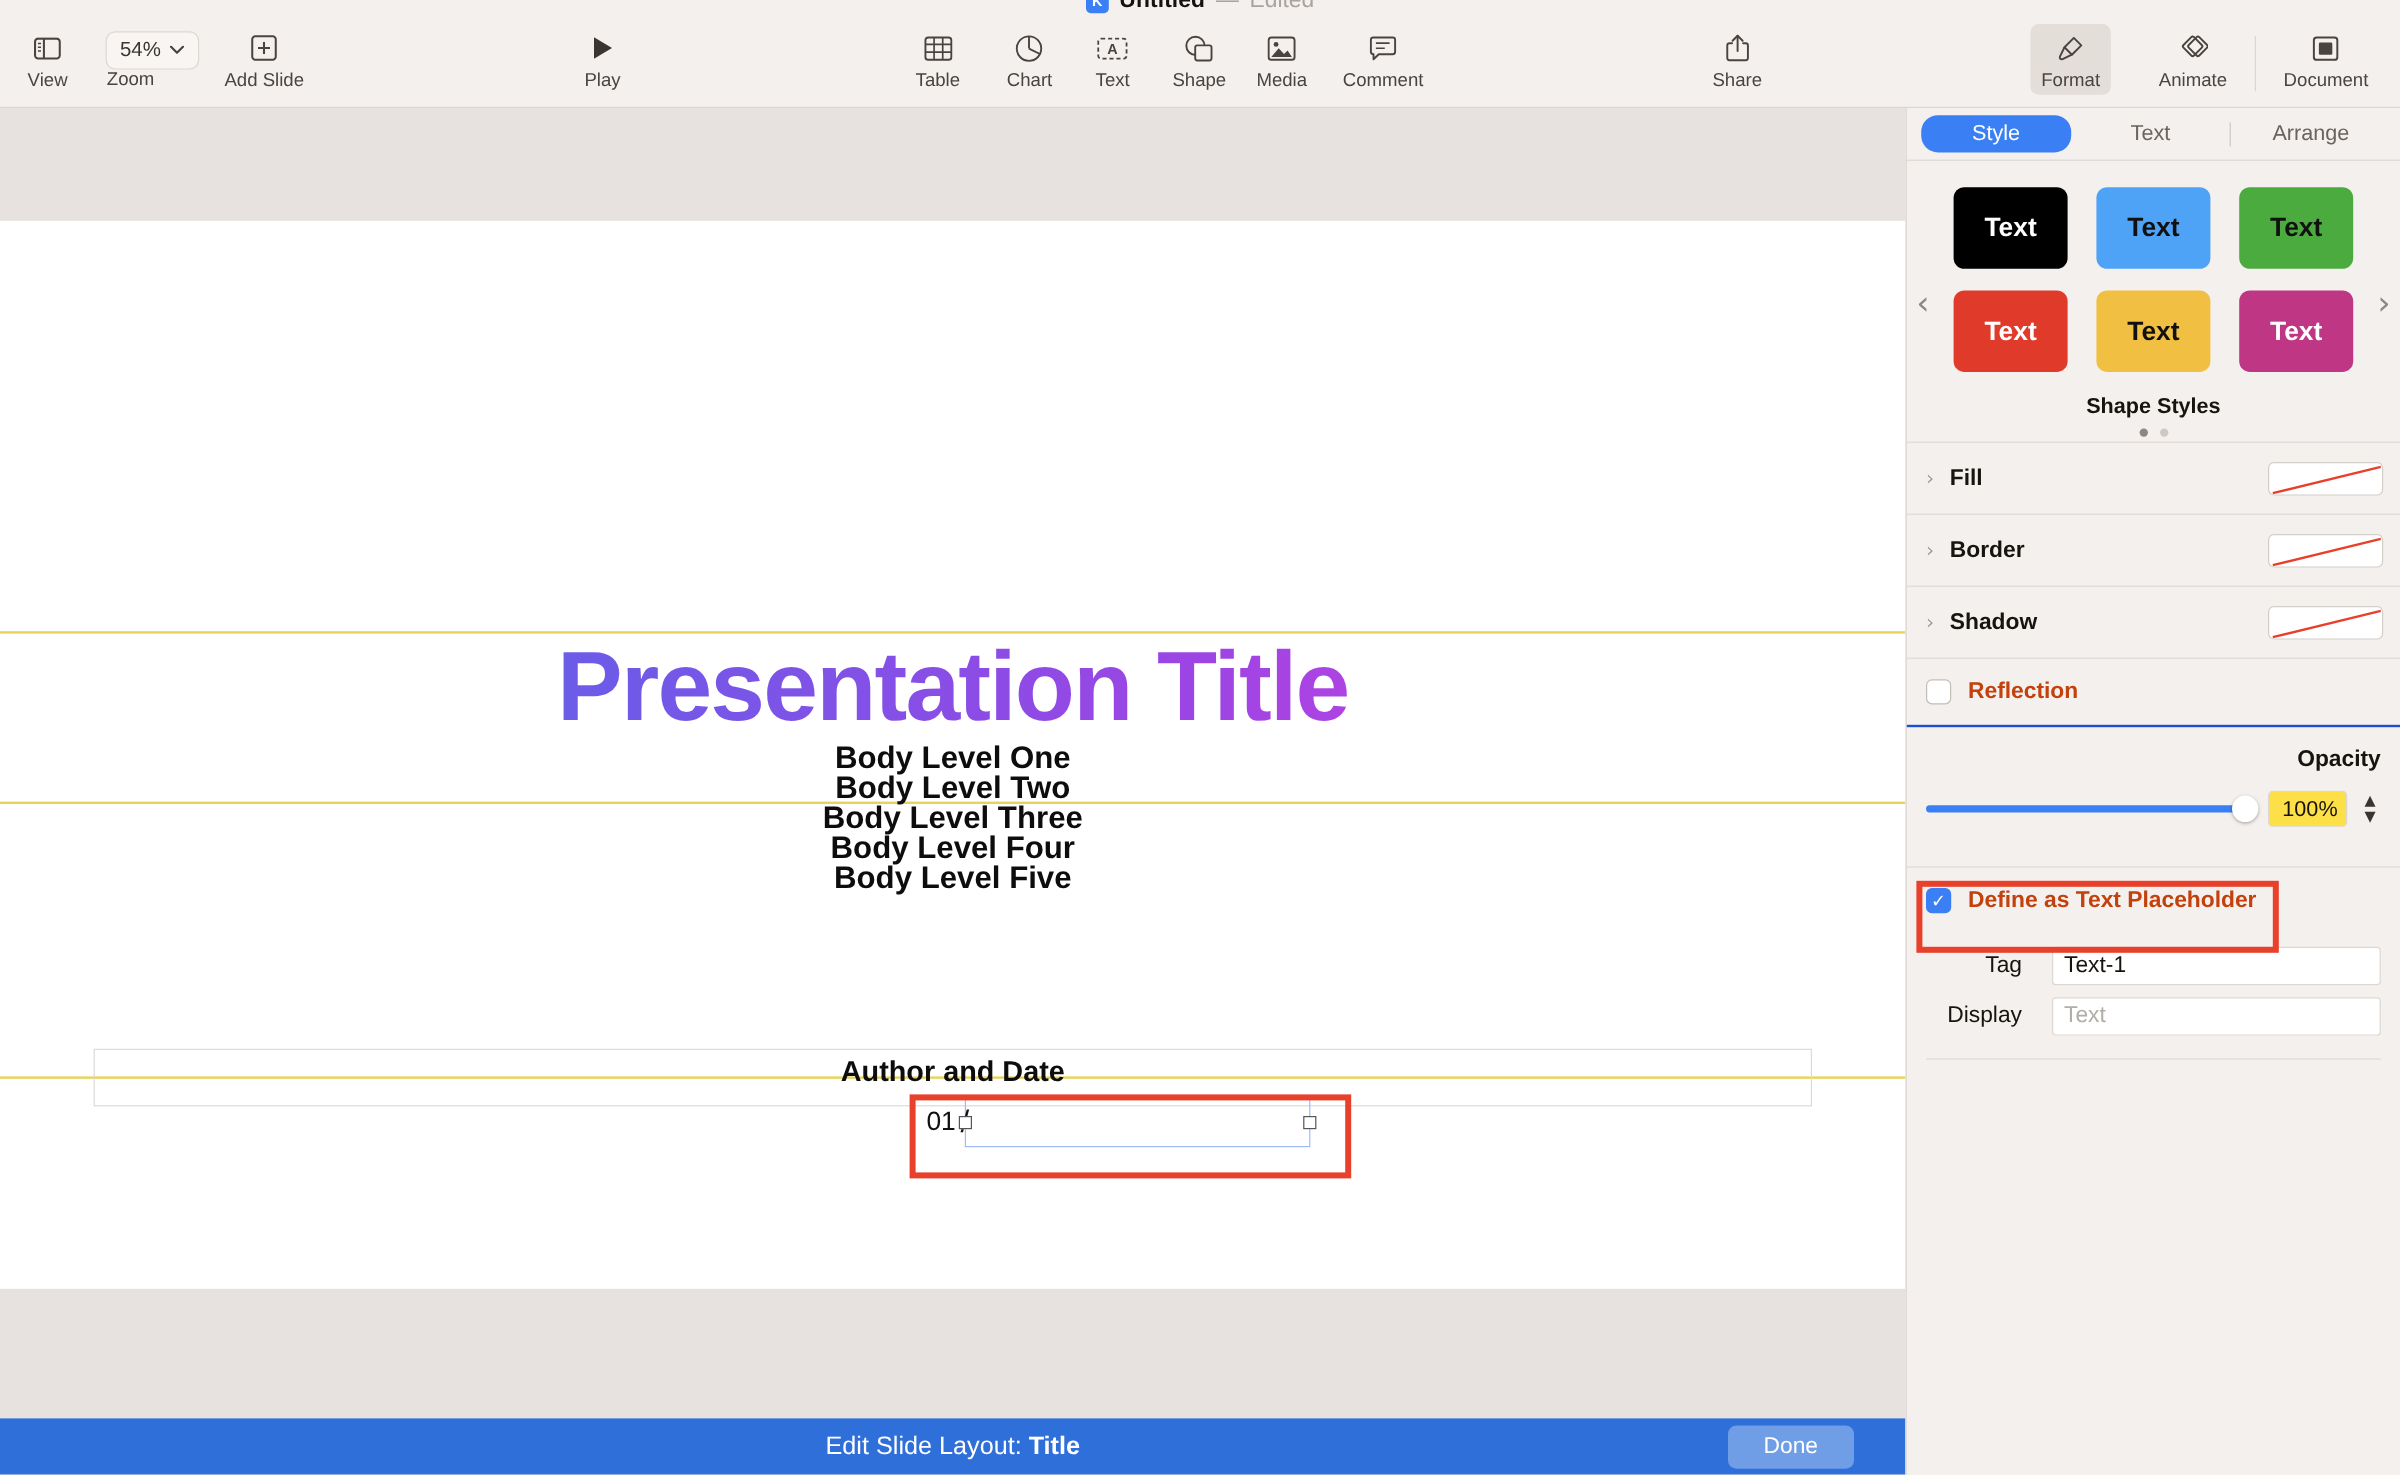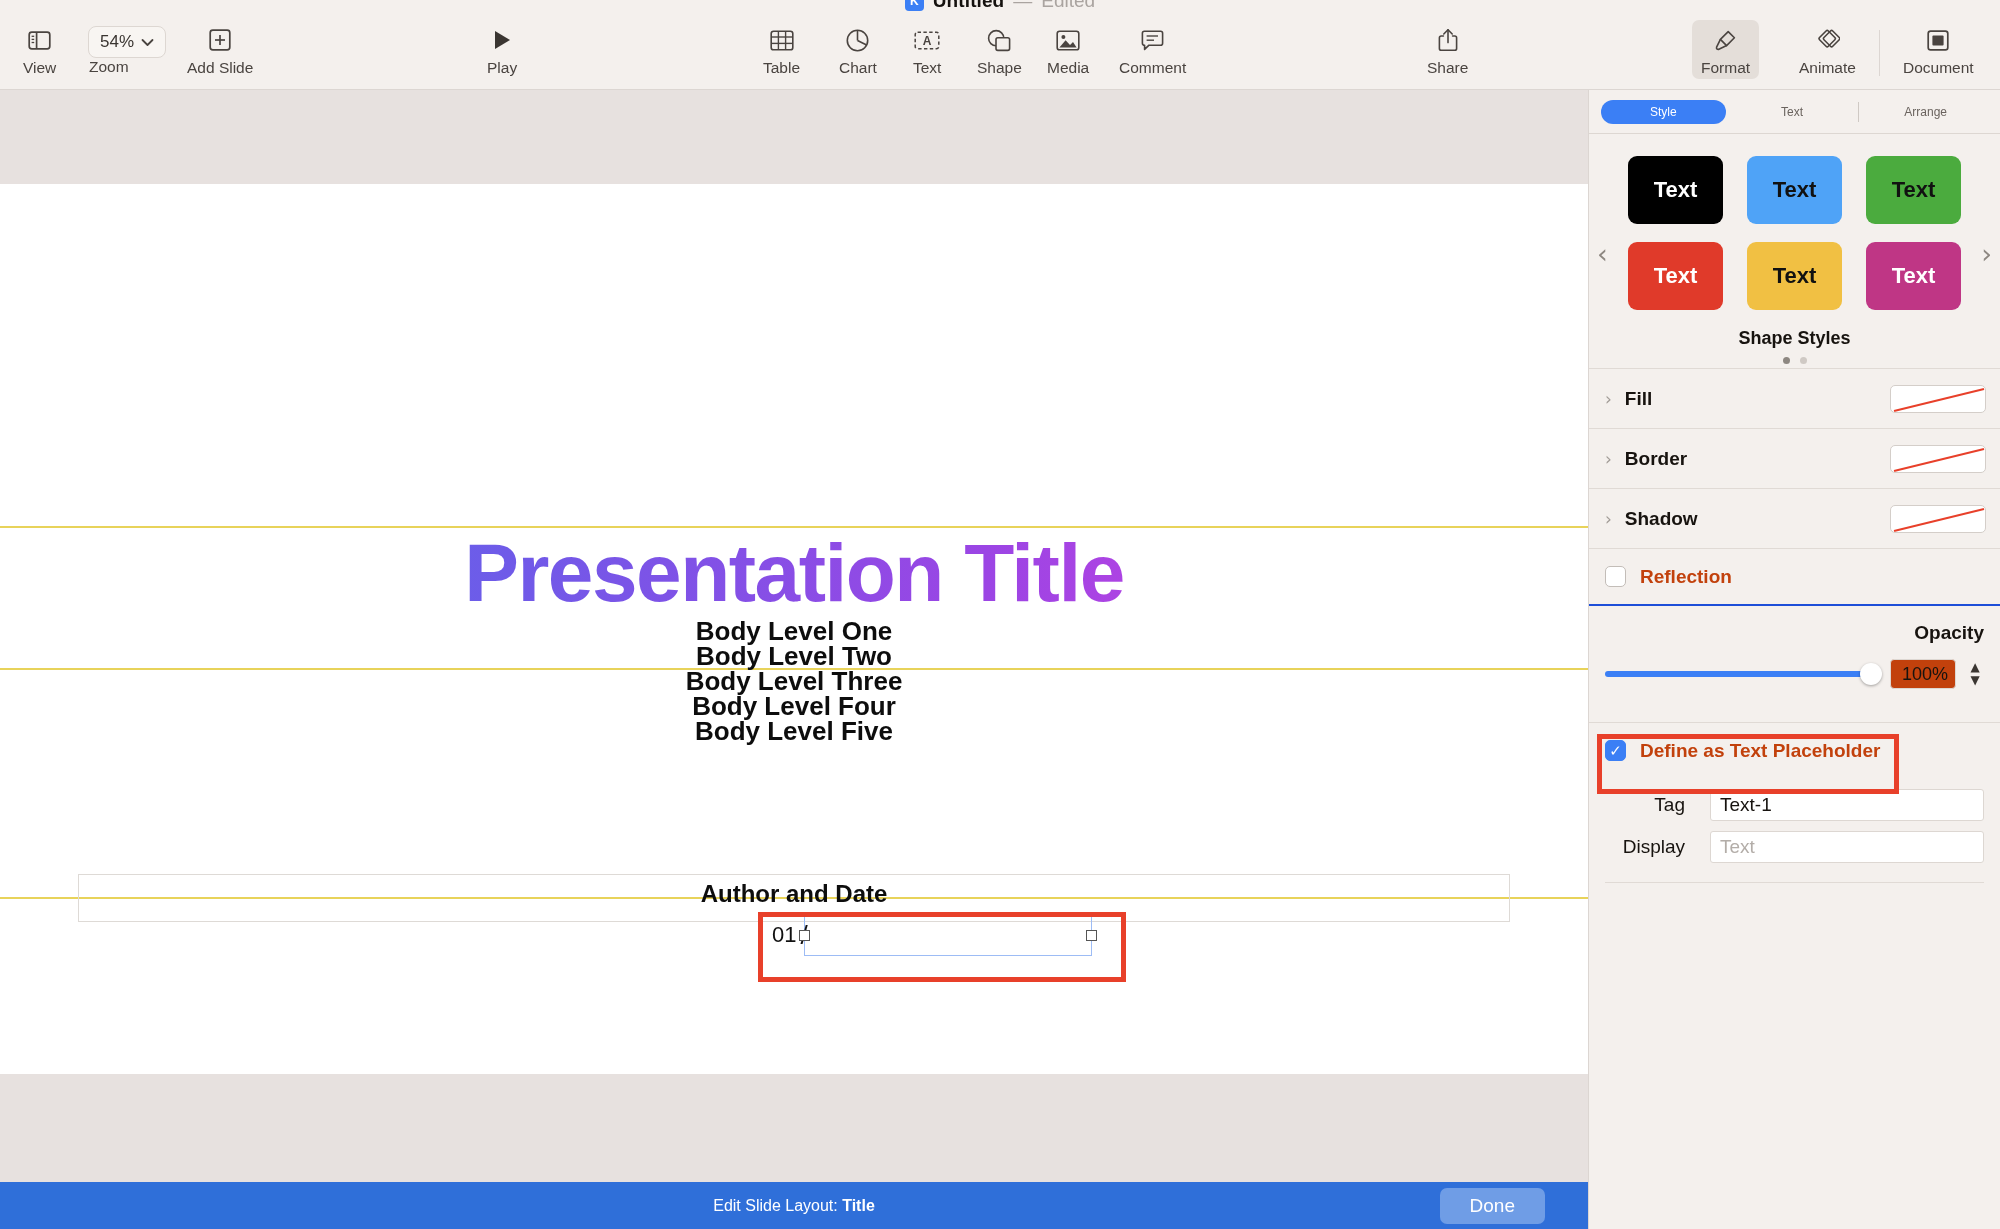--- a/index.html
+++ b/index.html
@@ -88,39 +88,39 @@
   }
 
   
   .annot { position: absolute; border: 5px solid #e8402a; pointer-events: none; }
 
   
   .statusbar {
     position: absolute; left: 0; bottom: 0; width: 1588px; height: 47px;
     background: #2f6fd9; display: flex; align-items: center; justify-content: center;
   }
-  .status-txt { font-size: 16px; color: #fff; }
+  .status-txt { font-size: 21px; color: #fff; }
   .status-txt b { font-weight: bold; }
   .done-btn {
     position: absolute; right: 43px; top: 50%; transform: translateY(-50%);
     background: #6f9de6; color: #fff; font-size: 19px; font-weight: 500;
     padding: 7px 30px; border-radius: 7px; cursor: default;
   }
 
   
   .inspector {
     position: absolute; top: 90px; right: 0; width: 412px; height: 1139px;
     background: #f4f0ed; border-left: 1px solid #dcd6d2;
   }
   .seg-wrap {
     height: 44px; display: flex; align-items: center;
     border-bottom: 1px solid #ddd7d2; padding: 0 12px; gap: 4px;
   }
   .seg {
-    flex: 1; text-align: center; font-size: 12px; color: #6a635e;
+    flex: 1; text-align: center; font-size: 18px; color: #6a635e;
     padding: 5px 0; border-radius: 14px; cursor: default; position: relative;
   }
   .seg.active { background: #3b7ff5; color: #fff; font-weight: 500; }
   .seg-div { width: 1px; height: 20px; background: #cfc9c4; }
 
   .styles-area { position: relative; padding: 22px 0 4px; }
   .swatch-grid {
     display: grid; grid-template-columns: repeat(3, 95px);
     grid-gap: 18px 24px; justify-content: center;
   }
@@ -164,21 +164,21 @@
   .opacity-block { padding: 16px 16px 18px; border-top: 2px solid #1d4ed8; text-align: right; }
   .op-lbl { font-size: 19px; font-weight: bold; color: #17130f; margin-bottom: 14px; }
   .op-line { display: flex; align-items: center; gap: 10px; }
   .slider { flex: 1; position: relative; height: 20px; display: flex; align-items: center; cursor: default; }
   .slider-track { width: 100%; height: 6px; border-radius: 3px; background: #3b7ff5; }
   .slider-knob {
     position: absolute; right: -2px; width: 22px; height: 22px; border-radius: 50%;
     background: #fff; box-shadow: 0 1px 3px rgba(0,0,0,.34);
   }
   .op-field {
-    width: 66px; height: 30px; background: #c2410c; border: 1px solid #ddd7d2;
+    width: 66px; height: 30px; background: #fde047; border: 1px solid #ddd7d2;
     border-radius: 4px; display: flex; align-items: center; justify-content: flex-end;
     padding-right: 7px; font-size: 18px; color: #17130f; cursor: default;
   }
   .stepper {
     width: 18px; height: 32px; display: flex; flex-direction: column;
     align-items: center; justify-content: center; cursor: default;
     font-size: 12px; color: #3a3531; line-height: 1.05;
     font-family: "DejaVu Sans", sans-serif;
   }
   .fld-row { display: flex; align-items: center; padding: 5px 16px 5px 0; gap: 25px; }

